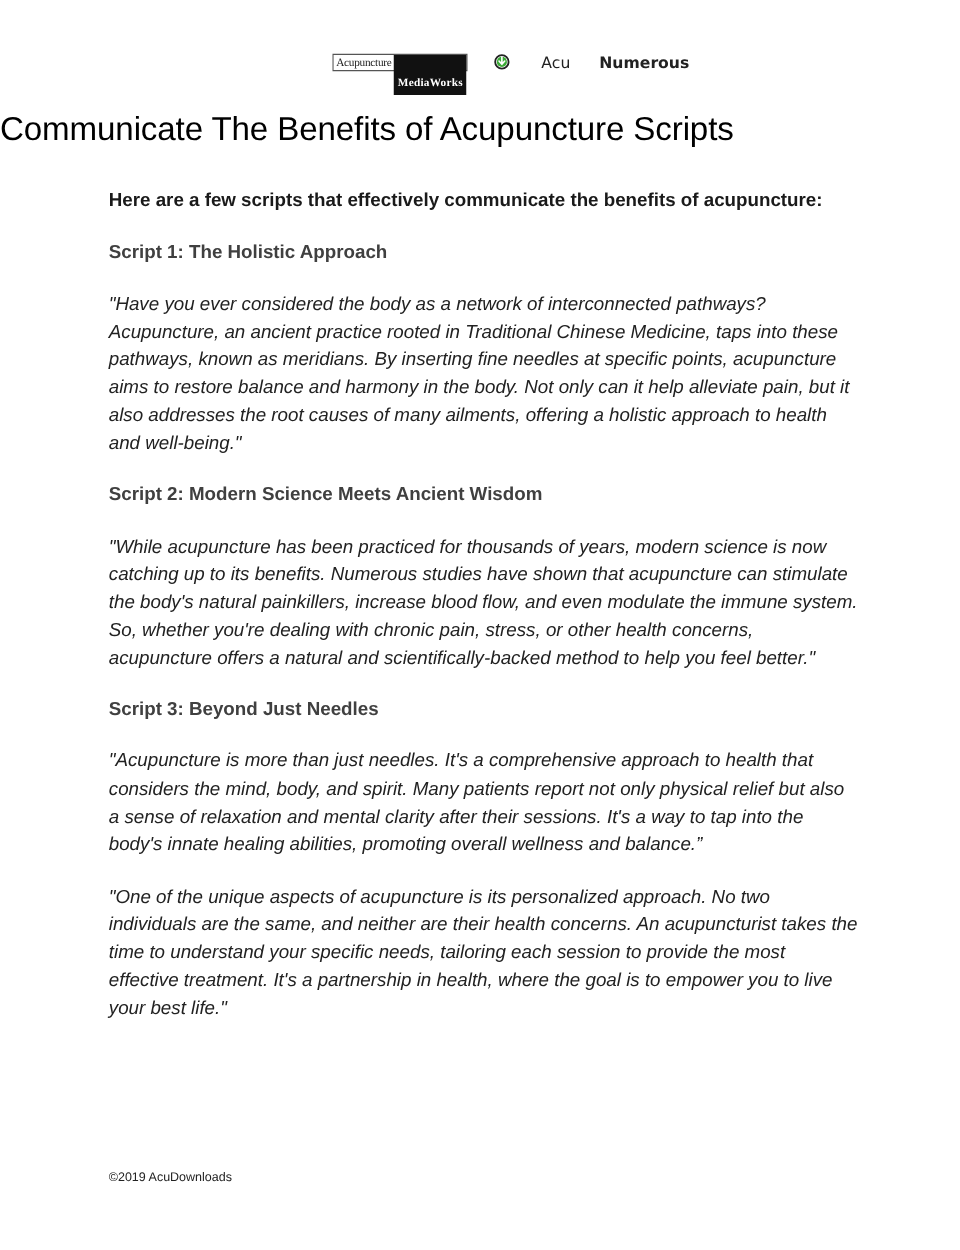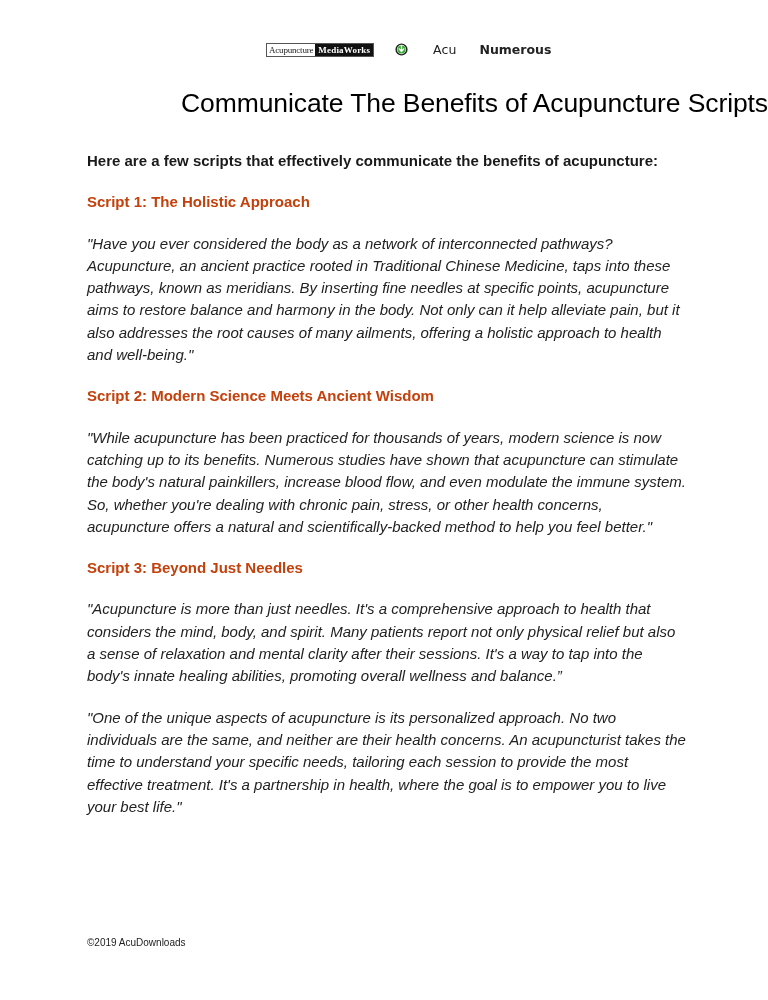--- a/index.html
+++ b/index.html
@@ -36,21 +36,21 @@
     }
     .logo-amw .amw-left {
       background: #fff;
       color: #222;
       padding: 0 2px;
       letter-spacing: -0.2px;
     }
     .logo-amw .amw-right {
       background: #111;
       color: #fff;
-      padding: 0 3px;
+      padding: 16px 3px;
       font-weight: bold;
       letter-spacing: 0.2px;
     }
     .logo-acu {
       position: absolute;
       left: 395px;
       top: 0;
       height: 16px;
       display: flex;
       align-items: center;
@@ -66,21 +66,21 @@
       display: inline-block;
     }
     .acu-light { font-weight: normal; letter-spacing: 0.1px; }
     .acu-bold { font-weight: bold; }
 
     .title {
       position: absolute;
       top: 86px;
       left: 0;
       width: 768px;
-      text-align: right;
+      text-align: left;
       font-size: 26.5px;
       line-height: 34px;
       font-weight: normal;
       color: #000;
       margin: 0;
       letter-spacing: -0.1px;
     }
     .content {
       position: absolute;
       top: 150px;
@@ -90,21 +90,21 @@
       line-height: 22.3px;
     }
     .intro {
       margin: 0 0 19px 0;
       color: #1a1a1a;
       font-weight: bold;
     }
     .script-heading {
       font-weight: bold;
       margin: 0 0 19px 0;
-      color: #c2410c;
+      color: #404040;
     }
     .script-body {
       font-style: italic;
       margin: 0 0 19px 0;
       color: #222;
     }
     .footer {
       position: absolute;
       top: 937px;
       left: 87px;

